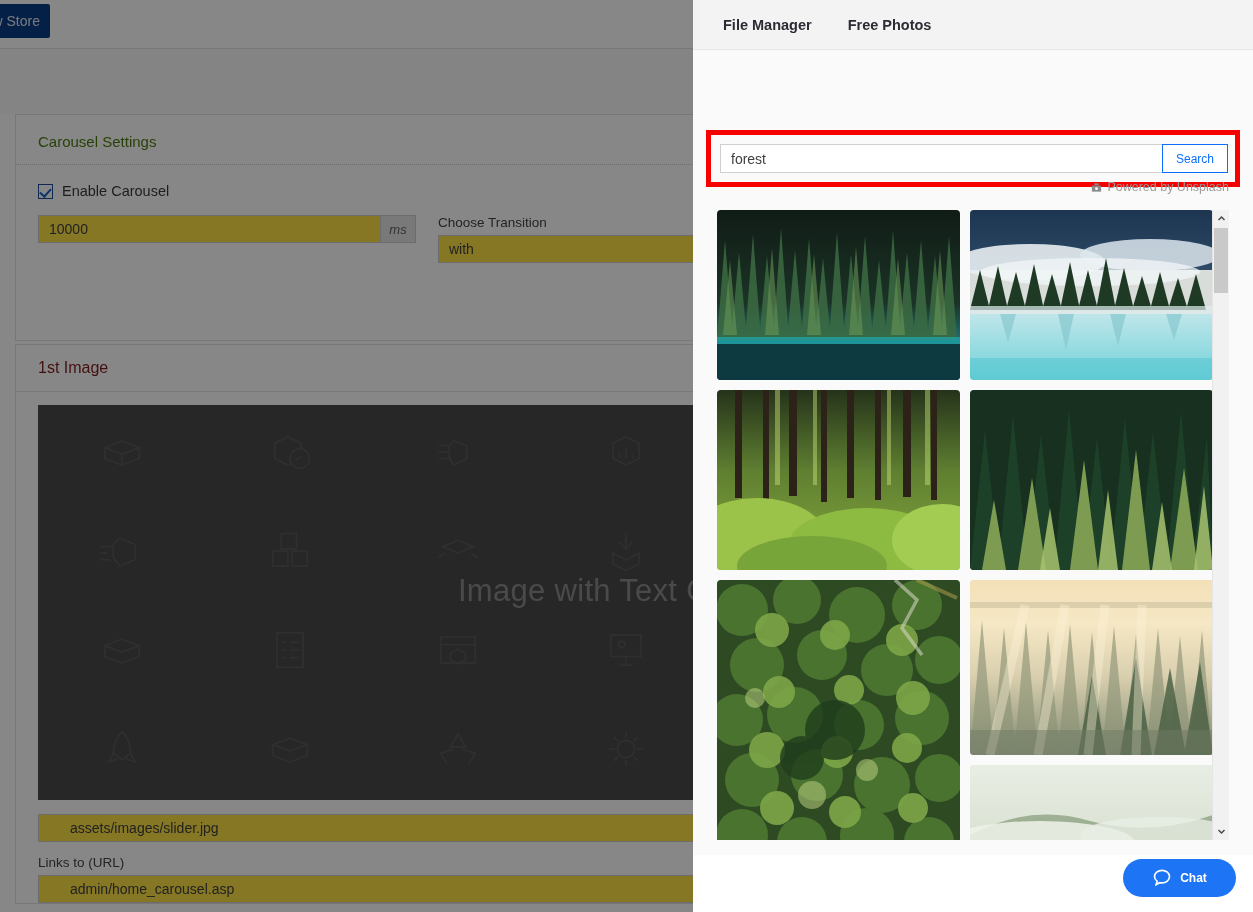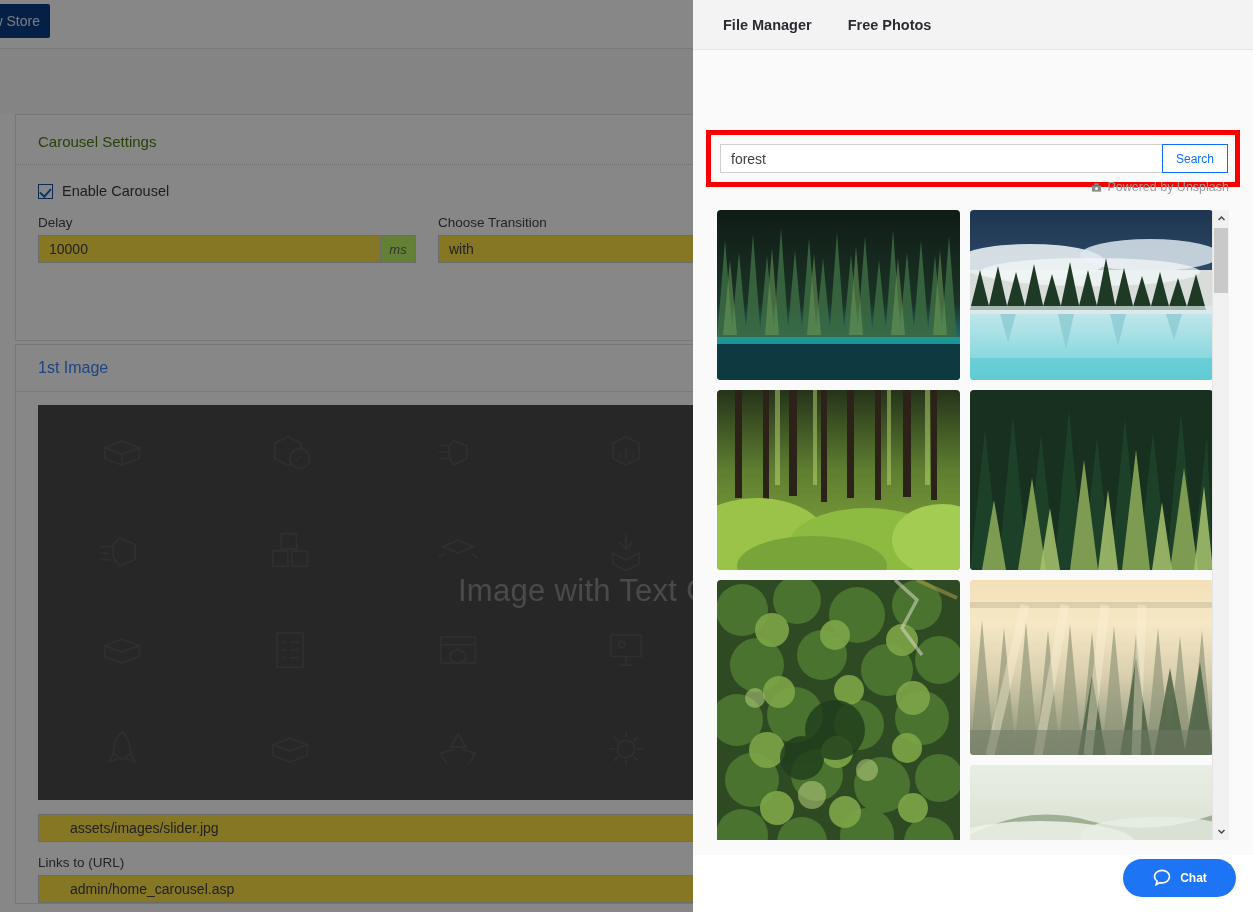--- a/index.html
+++ b/index.html
@@ -96,21 +96,21 @@
     align-items: center;
     padding: 0 10px;
     box-sizing: border-box;
   }
   .input-group { display: flex; width: 378px; }
   .input-group .input-box { flex: 1; border-right: none; }
   .input-addon {
     width: 36px;
     height: 28px;
     border: 1px solid #cccccc;
-    background: #bef264;
+    background: #e5e5e5;
     font-size: 13px;
     font-style: italic;
     color: #5f5f5f;
     display: flex;
     align-items: center;
     justify-content: center;
     box-sizing: border-box;
   }
   .select-box { width: 378px; }
 
@@ -140,21 +140,21 @@
   .checkrow label { font-size: 14.5px; color: #3a3a3a; }
 
   .card-image {
     top: 344px;
     width: 1223px;
     height: 560px;
   }
   .img-section-title {
     padding: 14px 22px;
     font-size: 16px;
-    color: #3b82f6;
+    color: #7f1d1d;
     border-bottom: 1px solid #e6e6e6;
   }
   .img-preview {
     margin: 13px 22px 0 22px;
     height: 395px;
     background: #4a4a4a;
     position: relative;
     overflow: hidden;
   }
   .icon-pattern {
@@ -385,21 +385,20 @@
 
     <div class="card card-carousel">
       <div class="card-header">Carousel Settings</div>
       <div class="card-body">
         <div class="checkrow">
           <span class="checkbox"></span>
           <label>Enable Carousel</label>
         </div>
         <div class="form-row">
           <div class="form-group">
-            <span class="form-label">Delay</span>
             <div class="input-group">
               <div class="input-box">10000</div>
               <div class="input-addon">ms</div>
             </div>
           </div>
           <div class="form-group">
             <span class="form-label">Choose Transition</span>
             <div class="input-box select-box">with</div>
           </div>
         </div>

